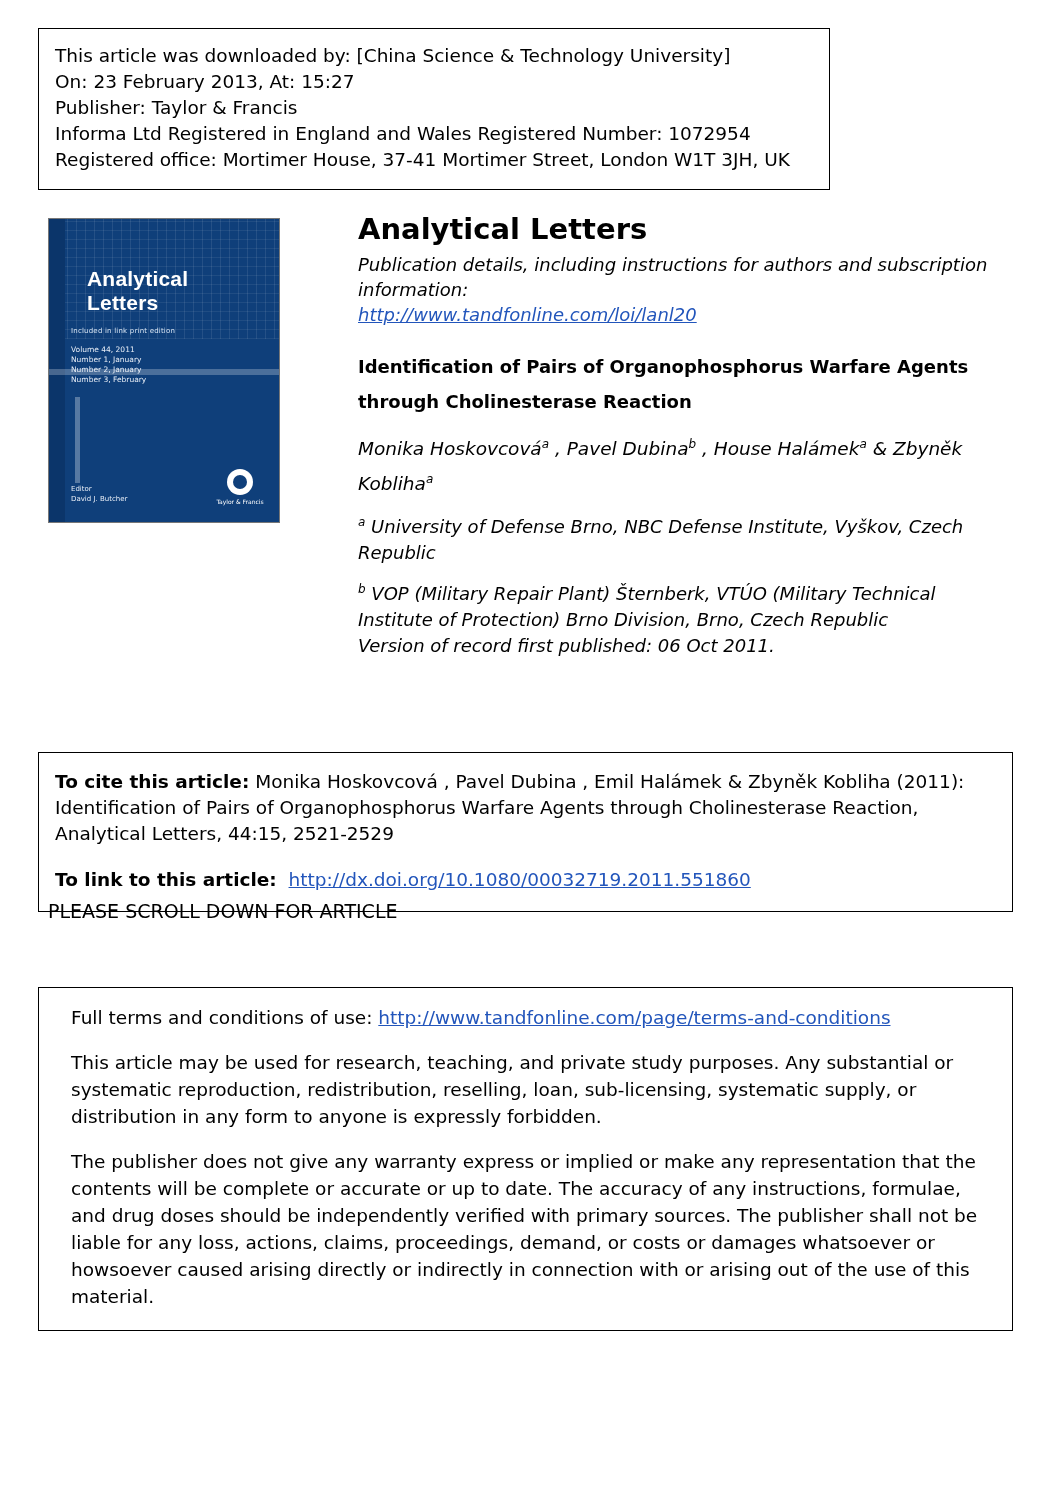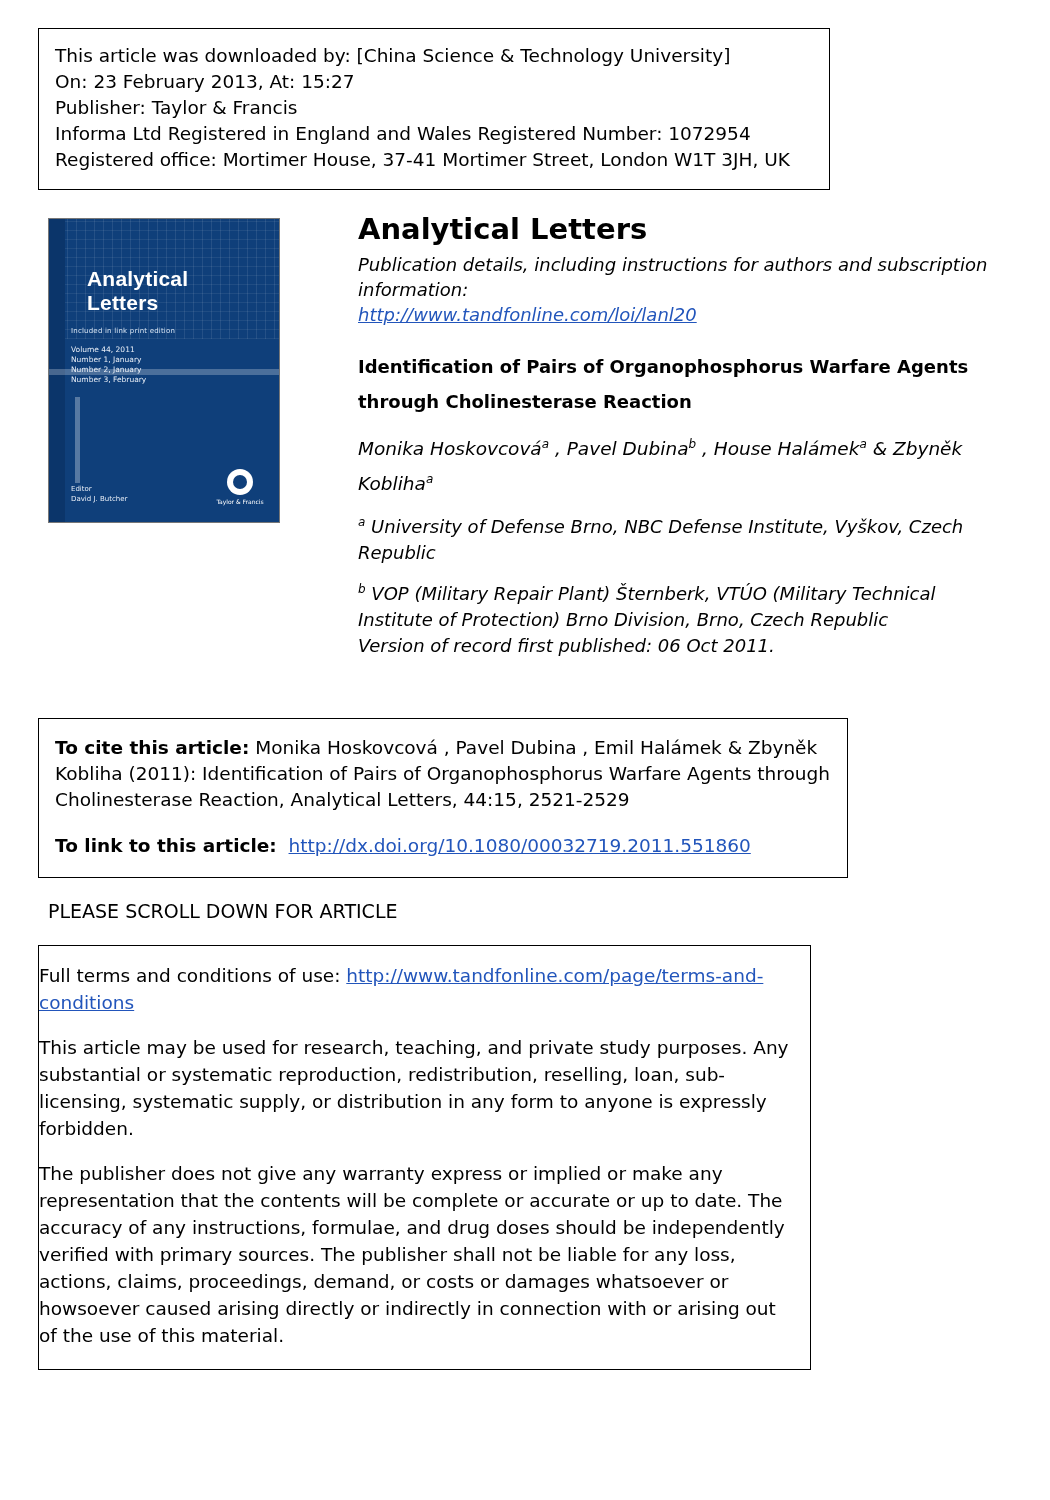--- a/index.html
+++ b/index.html
@@ -199,22 +199,22 @@
   }
   .version {
     font-size: 18px;
     line-height: 26px;
     font-style: italic;
   }
 
   
   #cite-box {
     left: 38px;
-    top: 718px;
-    width: 810px;
+    top: 752px;
+    width: 975px;
     padding: 16px 16px 18px 16px;
   }
   #cite-box p {
     margin: 0;
     font-size: 18.5px;
     line-height: 26px;
   }
   #cite-box p.second {
     margin-top: 20px;
   }
@@ -225,23 +225,23 @@
     position: absolute;
     left: 48px;
     top: 900px;
     font-size: 19px;
     text-align: right;
   }
 
   
   #terms-box {
     left: 38px;
-    top: 945px;
-    width: 773px;
-    padding: 16px 16px 20px 0;
+    top: 987px;
+    width: 975px;
+    padding: 16px 16px 20px 32px;
   }
   #terms-box p {
     margin: 0 0 18px 0;
     font-size: 18.5px;
     line-height: 27px;
   }
   #terms-box p:last-child { margin-bottom: 0; }
   a.link-plain {
     color: #2255bb;
     text-decoration: underline;

